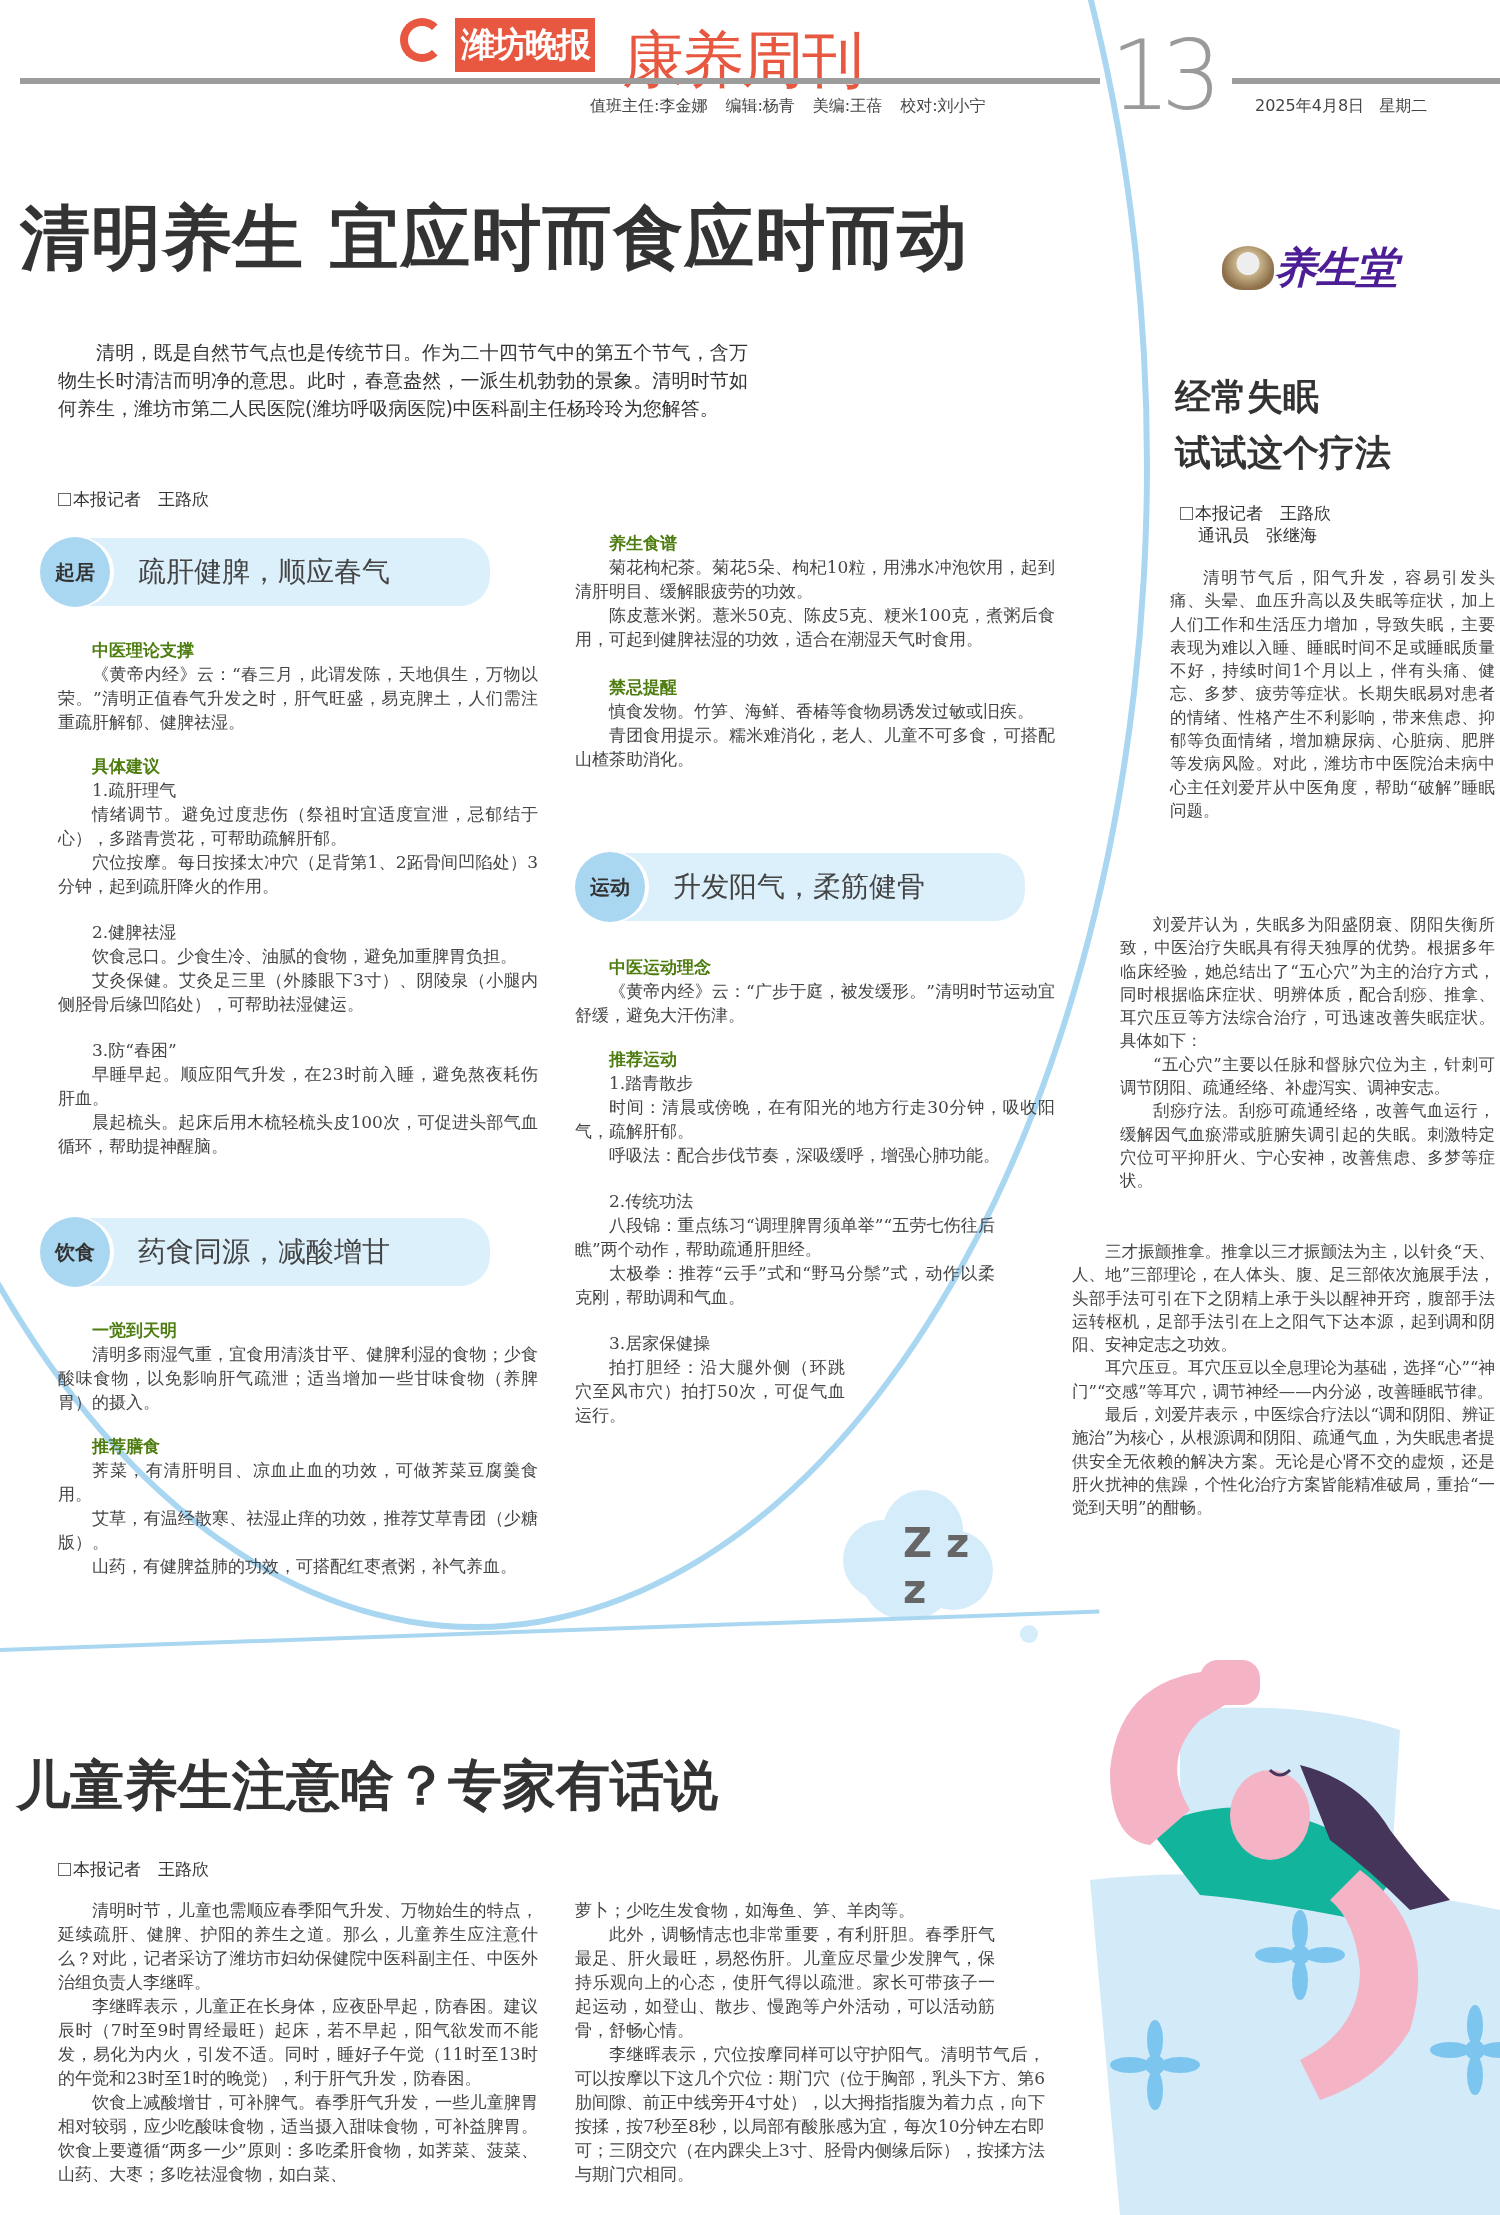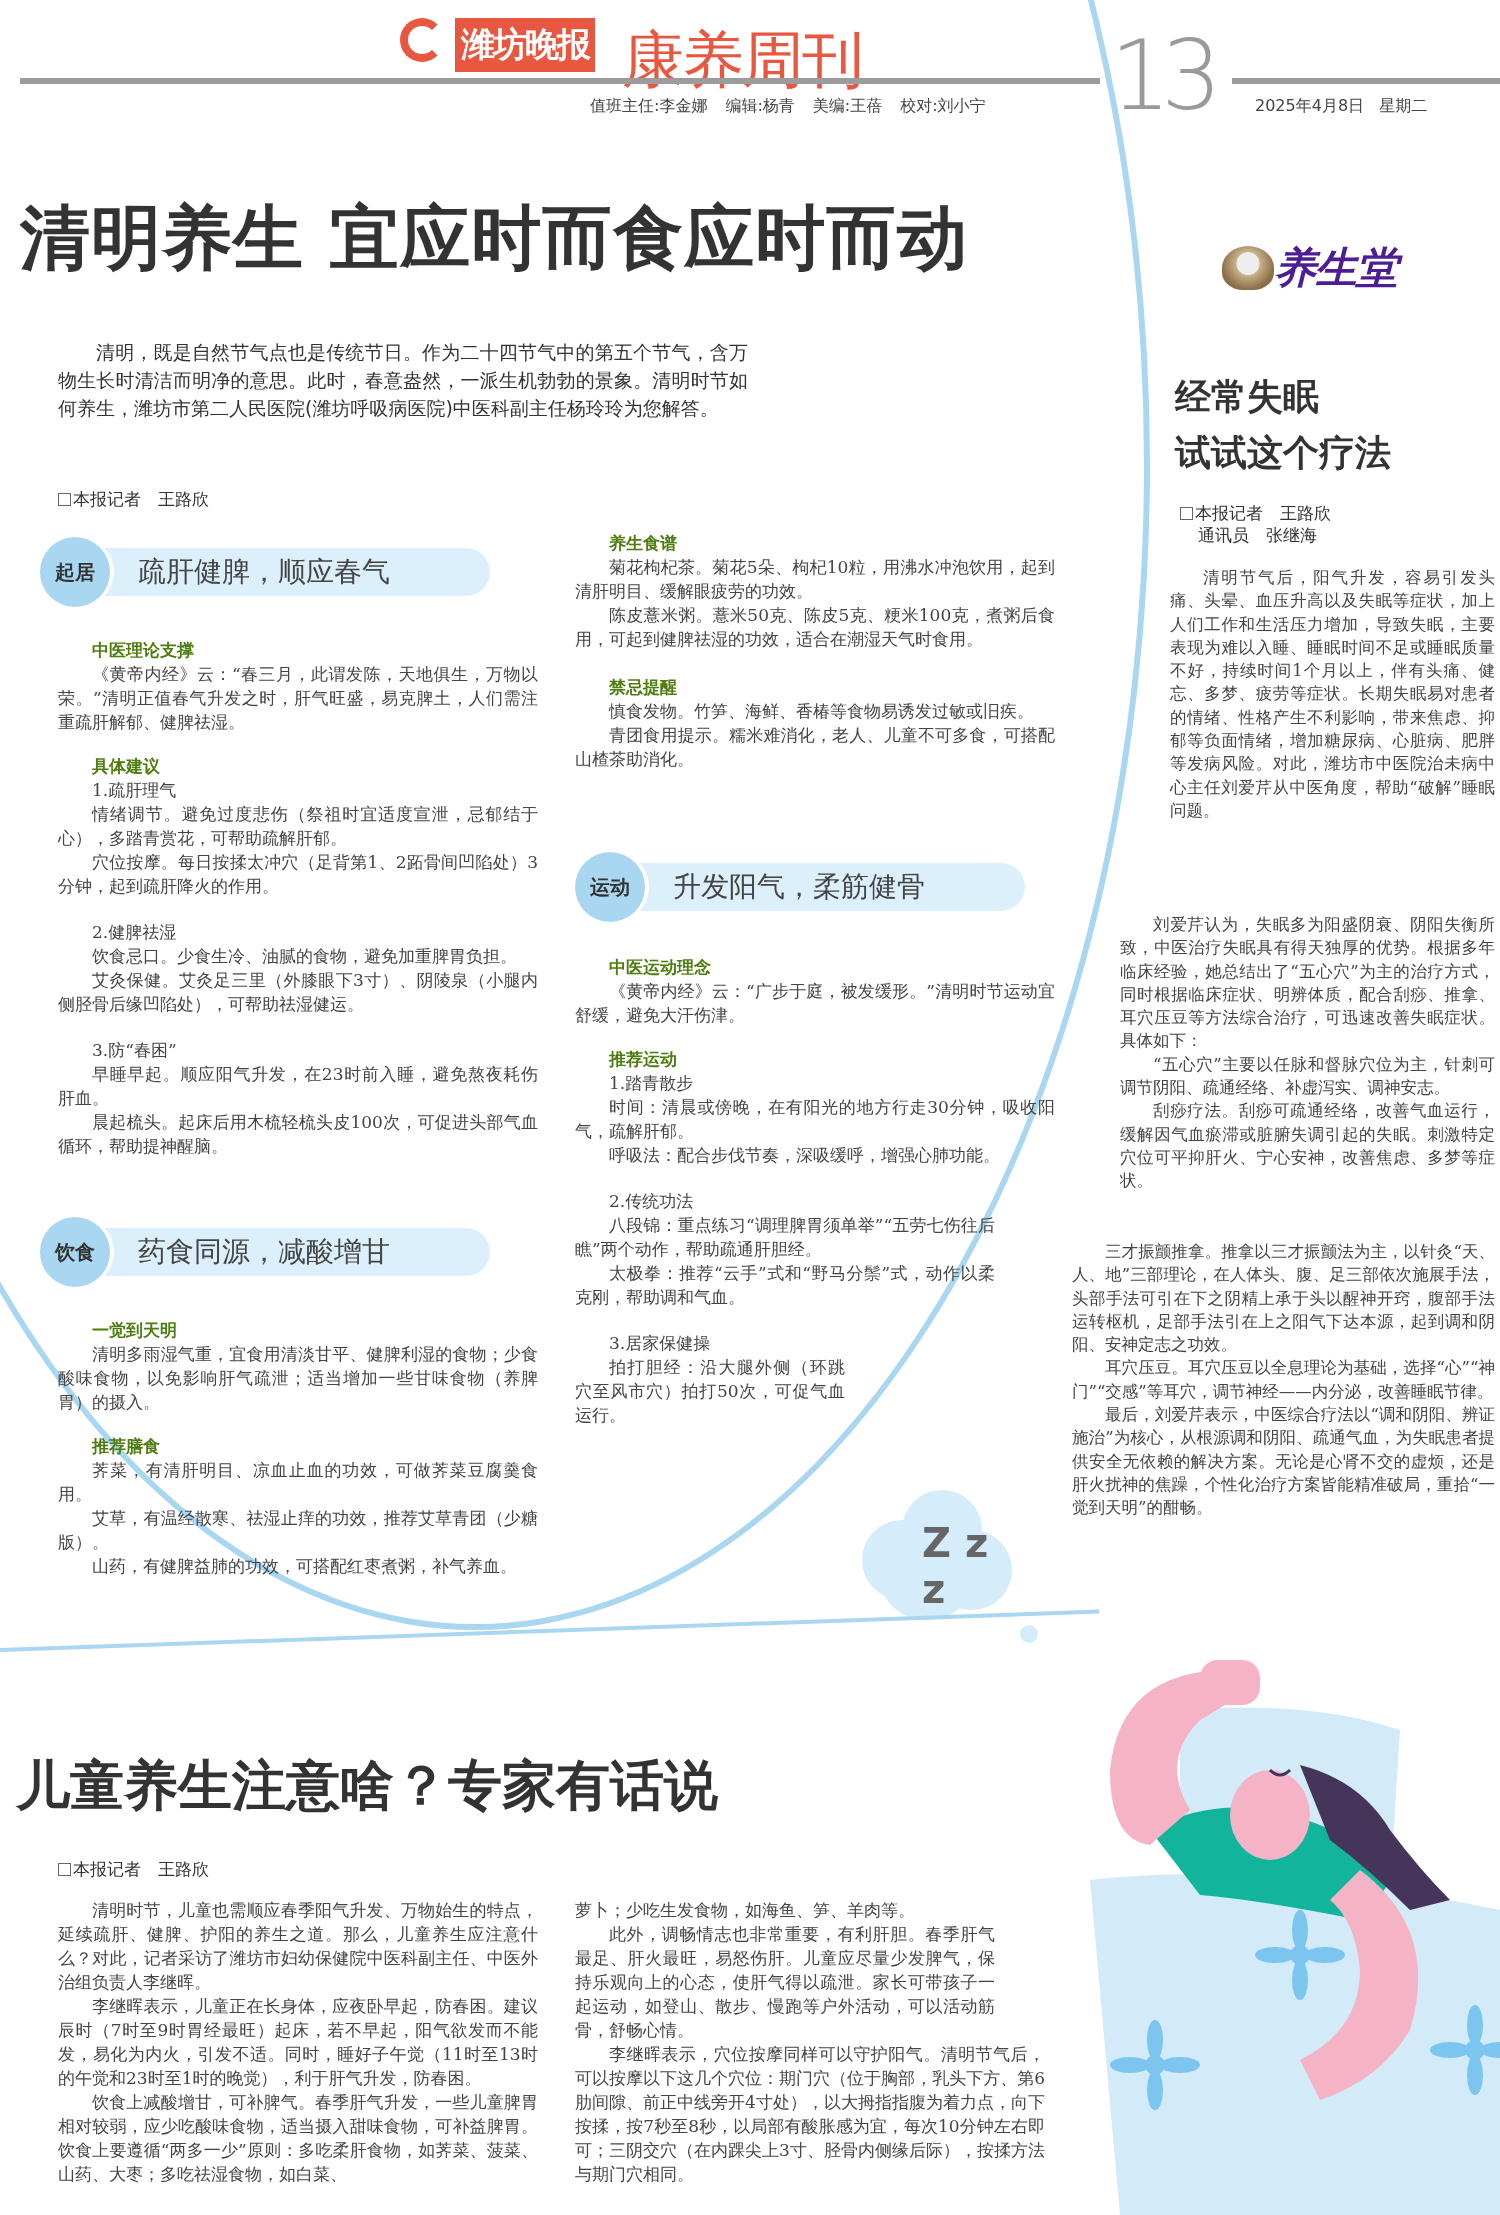--- a/index.html
+++ b/index.html
@@ -15,21 +15,21 @@
   .credits span{margin-right:18px}
   .dateline{left:1255px;top:96px;font-family:"DejaVu Sans",sans-serif;font-size:16px;color:#444}
   .headline{font-family:"DejaVu Sans",sans-serif;font-weight:bold;color:#333;white-space:nowrap}
   .body{font-size:17px;line-height:24px;color:#444;text-align:justify}
   .body p{text-indent:2em}
   .body h4{font-family:"DejaVu Sans",sans-serif;font-weight:bold;font-size:17px;color:#4d7c0f;margin-left:2em;margin-top:20px}
   .byline{font-family:"DejaVu Sans",sans-serif;font-size:17px;color:#333}
   .byline .box{display:inline-block;width:13px;height:13px;border:1px solid #666;margin-right:2px;vertical-align:-1px}
   .section-pill{display:flex;align-items:center;height:64px}
   .pill-circle{width:70px;height:70px;border-radius:50%;background:#a9d7f1;display:flex;align-items:center;justify-content:center;font-family:"DejaVu Sans",sans-serif;font-weight:bold;font-size:20px;color:#333;position:relative;z-index:2;box-shadow:4px 0 0 #fff}
-  .pill-bar{height:48px;background:#dcf0fb;border-radius:0 30px 30px 0;margin-left:-20px;padding-left:48px;display:flex;align-items:center;font-family:Liberation Serif, serif;font-size:28px;color:#444;width:400px}
+  .pill-bar{height:68px;background:#dcf0fb;border-radius:0 30px 30px 0;margin-left:-20px;padding-left:48px;display:flex;align-items:center;font-family:Liberation Serif, serif;font-size:28px;color:#444;width:400px}
   .curve{border:4px solid #a9d7f1;border-radius:50%}
   .cloud{background:#d5ecfa;border-radius:50%}
   .zz{font-family:"DejaVu Sans",sans-serif;font-weight:bold;color:#666}
 </style>
 </head>
 <body>
 
 <div class="abs masthead-logo">
   <div class="logo-circle"></div>
   <div class="logo-box">潍坊晚报</div>
@@ -110,21 +110,21 @@
     <p style="margin-top:22px">2.传统功法</p>
     <p>八段锦：重点练习“调理脾胃须单举”“五劳七伤往后瞧”两个动作，帮助疏通肝胆经。</p>
     <p>太极拳：推荐“云手”式和“野马分鬃”式，动作以柔克刚，帮助调和气血。</p>
   </div>
   <div style="width:270px">
     <p style="margin-top:22px">3.居家保健操</p>
     <p>拍打胆经：沿大腿外侧（环跳穴至风市穴）拍打50次，可促气血运行。</p>
   </div>
 </div>
 
-<div class="abs" style="left:852px;top:1490px;width:160px;height:130px">
+<div class="abs" style="left:833px;top:1490px;width:160px;height:130px">
   <div class="abs cloud" style="left:10px;top:30px;width:80px;height:80px"></div>
   <div class="abs cloud" style="left:50px;top:0;width:80px;height:80px"></div>
   <div class="abs cloud" style="left:80px;top:40px;width:80px;height:80px"></div>
   <div class="abs cloud" style="left:30px;top:55px;width:90px;height:75px"></div>
   <div class="abs zz" style="left:70px;top:30px;font-size:40px">Z z z</div>
 </div>
 <div class="abs cloud" style="left:1020px;top:1625px;width:18px;height:18px"></div>
 
 <div class="abs" style="left:1222px;top:240px;display:flex;align-items:center">
   <div style="width:52px;height:44px;border-radius:50% 50% 40% 40%;background:radial-gradient(circle at 50% 40%,#eee 30%,#c8b48a 32%,#8c6e4a 70%)"></div>

